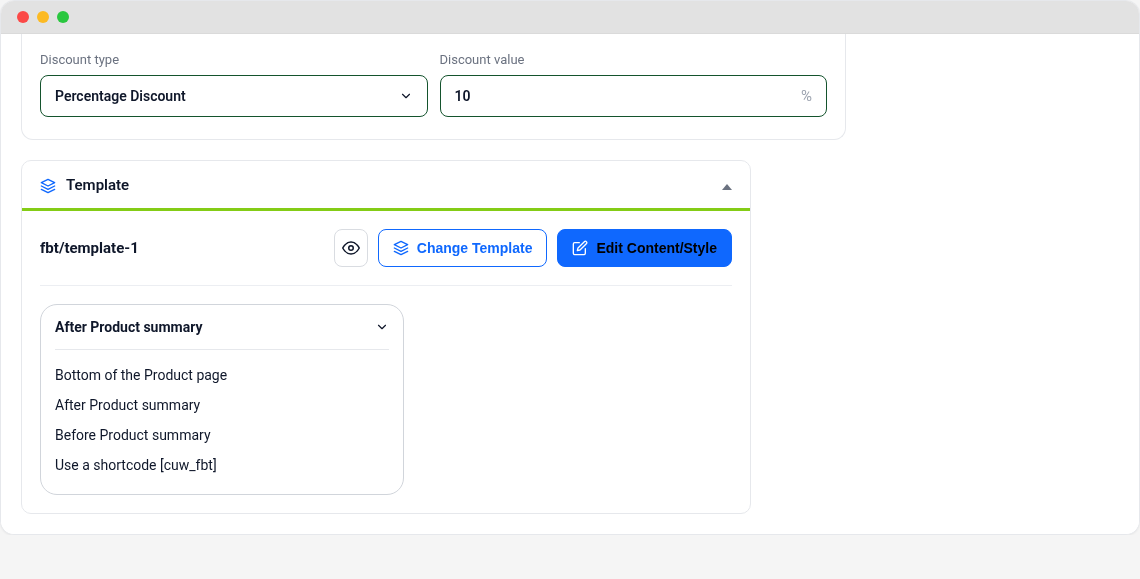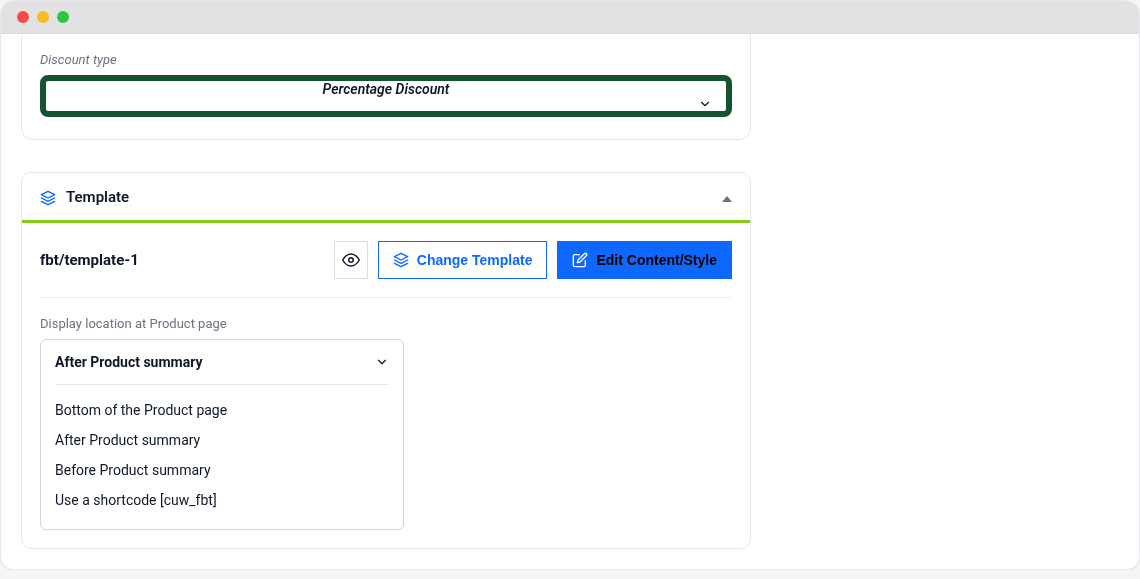--- a/index.html
+++ b/index.html
@@ -37,60 +37,58 @@
 
     .content {
       padding: 0 20px 20px 20px;
       background: #fff;
     }
 
     .card {
       border: 1px solid #e6e8ec;
       border-radius: 12px;
       background: #fff;
-      width: 730px;
-      font-style: italic;
+      width: 825px;
     }
     .card-inner { padding: 18px 18px 22px 18px; }
     .card-top-continued {
       border-top-left-radius: 0;
       border-top-right-radius: 0;
       border-top: none;
     }
 
     .field-label {
       font-size: 13px;
       color: #6b7280;
       margin-bottom: 8px;
     }
 
     .input-wrap {
-      border: 6px solid #14532d;
+      border: 1px solid #14532d;
       border-radius: 8px;
       height: 42px;
       display: flex;
       align-items: center;
       padding: 0 14px;
       background: #fff;
       font-size: 14px;
       color: #0f172a;
       width: 100%;
-      flex-direction: column;
     }
     .input-wrap .value { font-weight: 600; flex: 1; }
     .input-wrap .suffix { color: #9ca3af; font-size: 15px; }
     .input-wrap .chev { margin-left: auto; }
 
     .two-col { display: flex; gap: 12px; }
     .two-col > div { flex: 1; }
 
     .template-card {
       border: 1px solid #e6e8ec;
       border-radius: 10px;
-      margin-top: 32px;
+      margin-top: 20px;
       width: 730px;
       background: #fff;
     }
     .tpl-header {
       display: flex;
       align-items: center;
       padding: 14px 18px;
       justify-content: space-between;
     }
     .tpl-header-left {
@@ -109,21 +107,21 @@
     .tpl-row {
       display: flex;
       align-items: center;
       justify-content: space-between;
       gap: 10px;
     }
     .tpl-path { font-weight: 700; font-size: 15px; flex: 1; }
 
     .icon-button, .btn {
       height: 38px;
-      border-radius: 0;
+      border-radius: 8px;
       border: 1px solid #d9dce1;
       background: #fff;
       display: inline-flex;
       align-items: center;
       justify-content: center;
       padding: 0 14px;
       font-size: 14px;
       font-weight: 600;
       gap: 8px;
       cursor: pointer;
@@ -141,21 +139,21 @@
     }
 
     .section-divider {
       border-top: 1px solid #eceef2;
       margin-top: 18px;
       padding-top: 18px;
     }
 
     .dropdown-box {
       border: 1px solid #d1d5db;
-      border-radius: 6px;
+      border-radius: 17px;
       width: 364px;
       background: #fff;
       padding: 0;
       overflow: hidden;
     }
     .dropdown-selected {
       height: 44px;
       display: flex;
       align-items: center;
       padding: 0 14px;
@@ -203,20 +201,27 @@
         <div class="two-col">
           <div>
             <div class="field-label">Discount type</div>
             <div class="input-wrap">
               <span class="value">Percentage Discount</span>
               <span class="chev">
                 <svg width="14" height="14" viewBox="0 0 24 24" fill="none" stroke="#0f172a" stroke-width="2" stroke-linecap="round" stroke-linejoin="round">
                     <polyline points="6 9 12 15 18 9"></polyline>
                   </svg>
               </span>
+            </div>
+          </div>
+          <div>
+            <div class="field-label">Discount value</div>
+            <div class="input-wrap">
+              <span class="value">10</span>
+              <span class="suffix">%</span>
             </div>
           </div>
         </div>
       </div>
     </div>
 
     <div class="template-card">
       <div class="tpl-header">
         <div class="tpl-header-left">
           <span class="tpl-icon">
@@ -262,21 +267,20 @@
               <svg width="16" height="16" viewBox="0 0 24 24" fill="none" stroke="#ffffff" stroke-width="2" stroke-linecap="round" stroke-linejoin="round">
                   <path d="M11 4H4a2 2 0 0 0-2 2v14a2 2 0 0 0 2 2h14a2 2 0 0 0 2-2v-7"></path>
                   <path d="M18.5 2.5a2.121 2.121 0 0 1 3 3L12 15l-4 1 1-4 9.5-9.5z"></path>
                 </svg>
             </span>
             <span>Edit Content/Style</span>
           </button>
         </div>
 
         <div class="section-divider">
-          <div class="field-label">Display location at Product page</div>
 
           <div class="dropdown-box">
             <div class="dropdown-selected">
               <span>After Product summary</span>
               <span class="chev">
                 <svg width="14" height="14" viewBox="0 0 24 24" fill="none" stroke="#0f172a" stroke-width="2" stroke-linecap="round" stroke-linejoin="round">
                     <polyline points="6 9 12 15 18 9"></polyline>
                   </svg>
               </span>
             </div>

